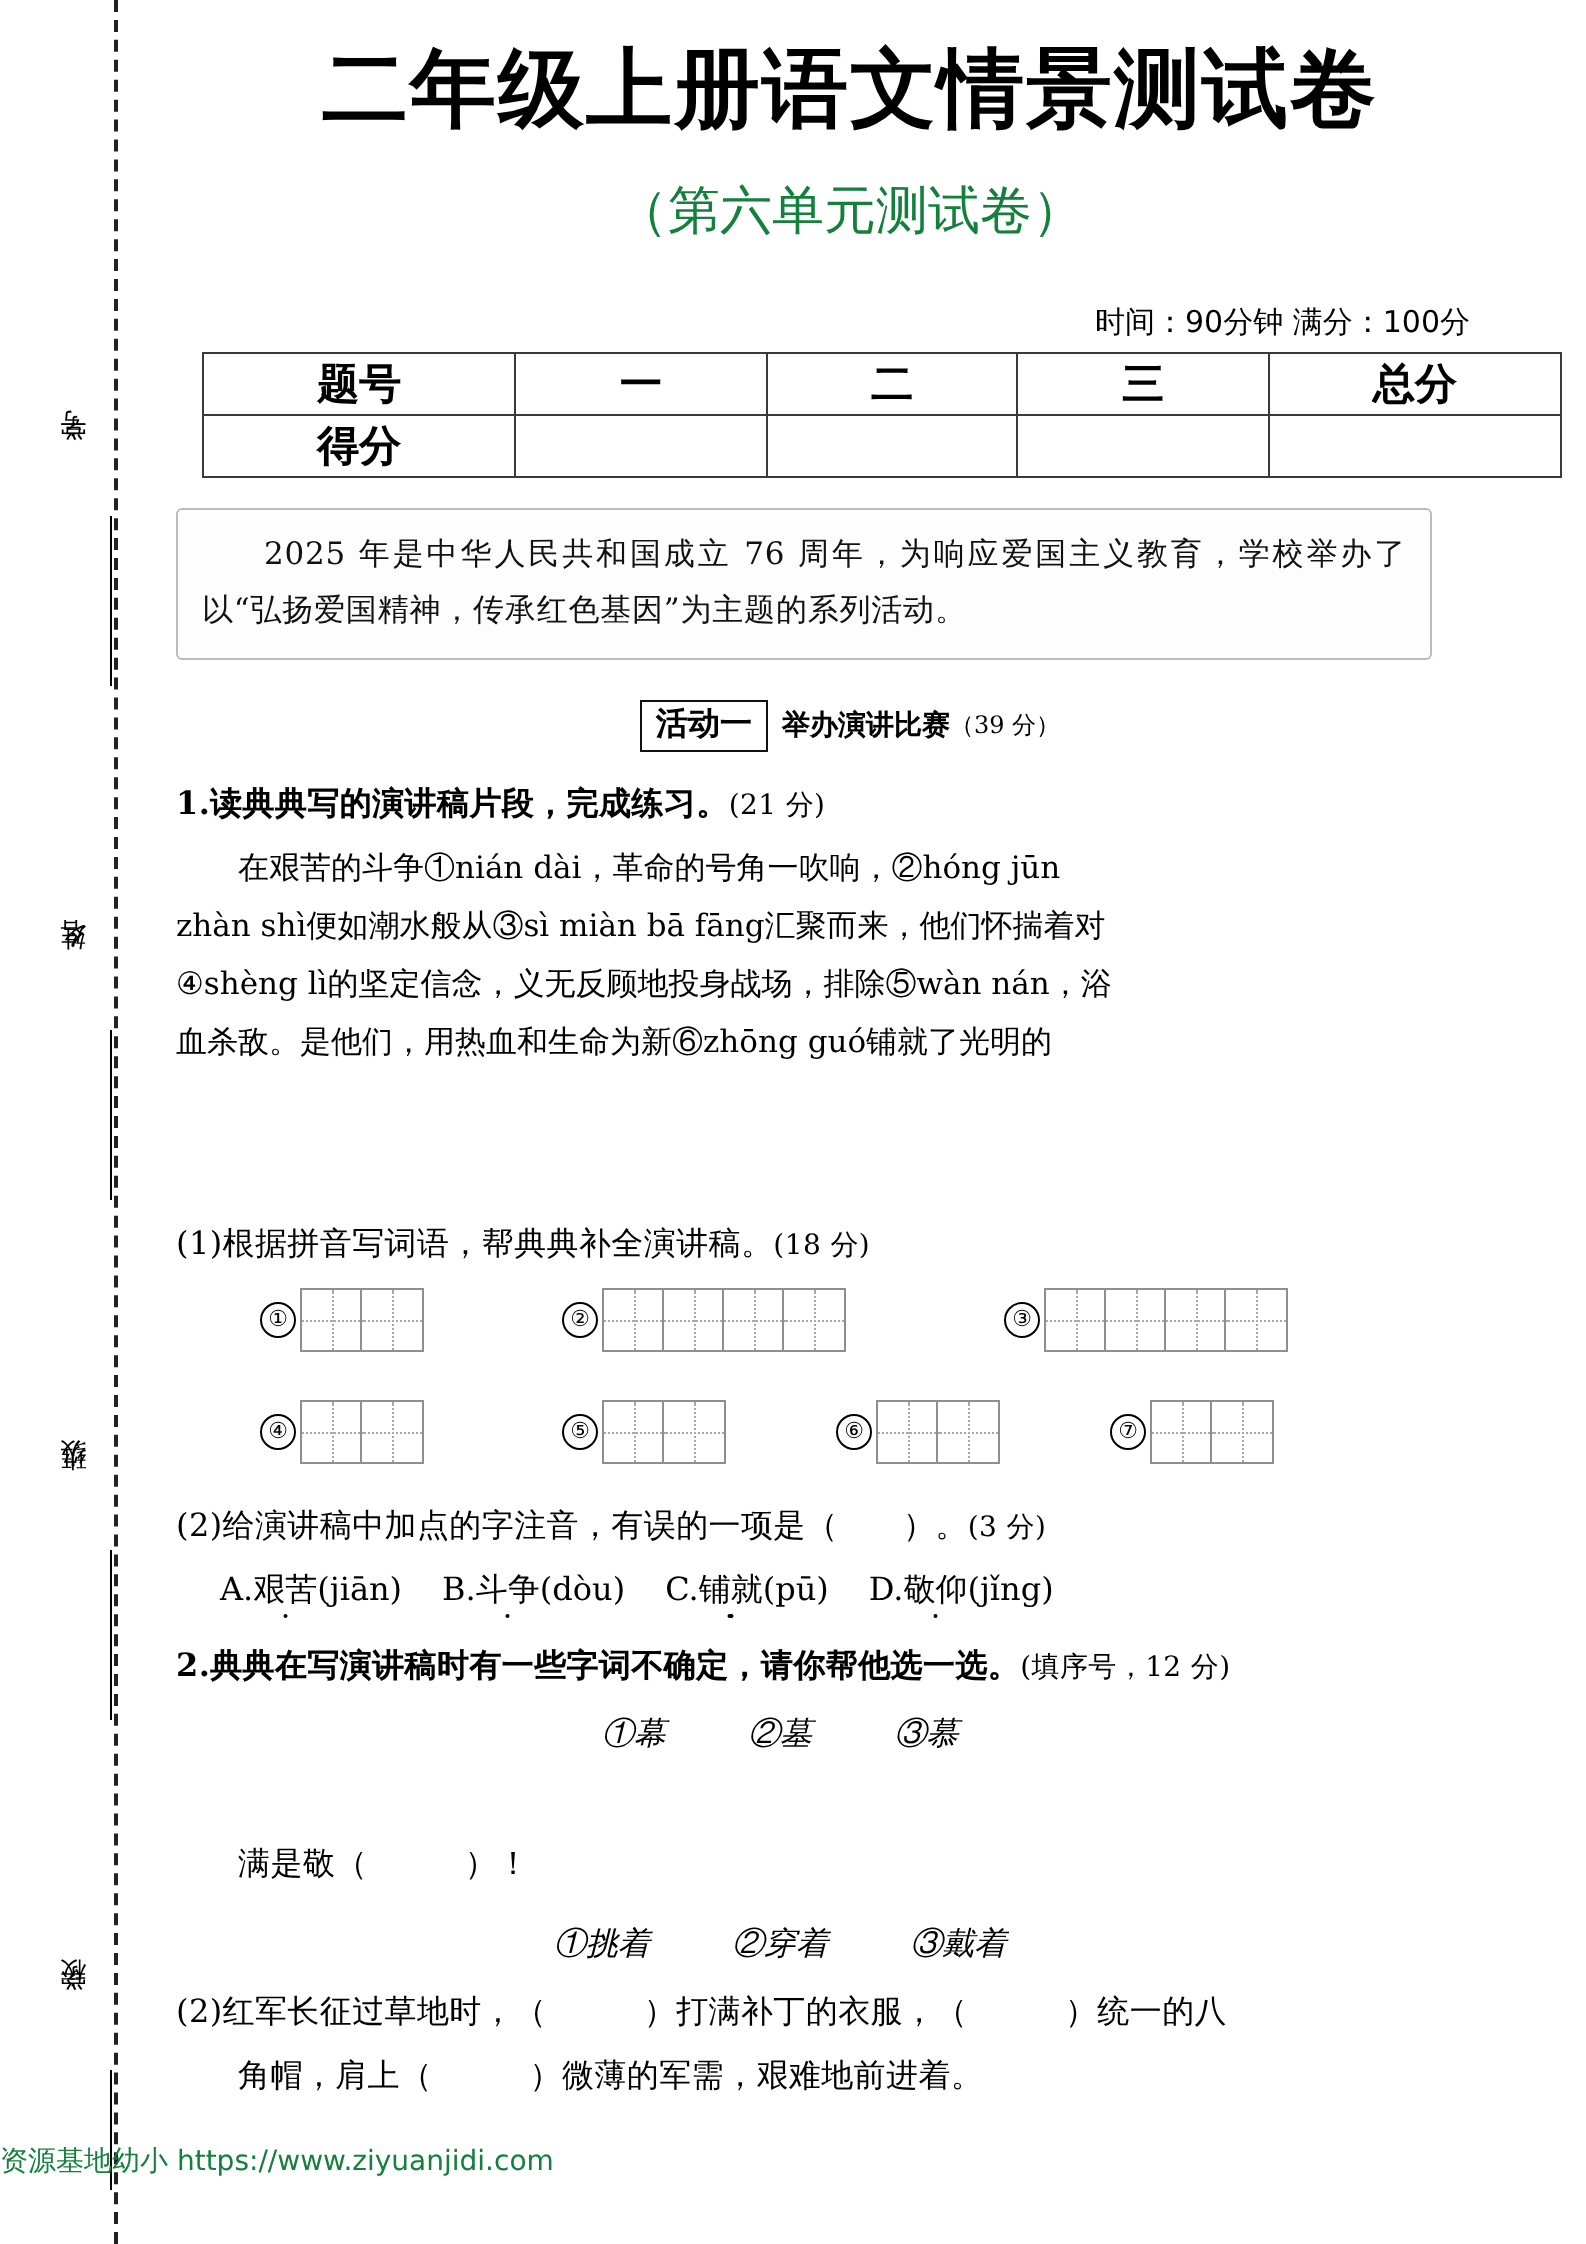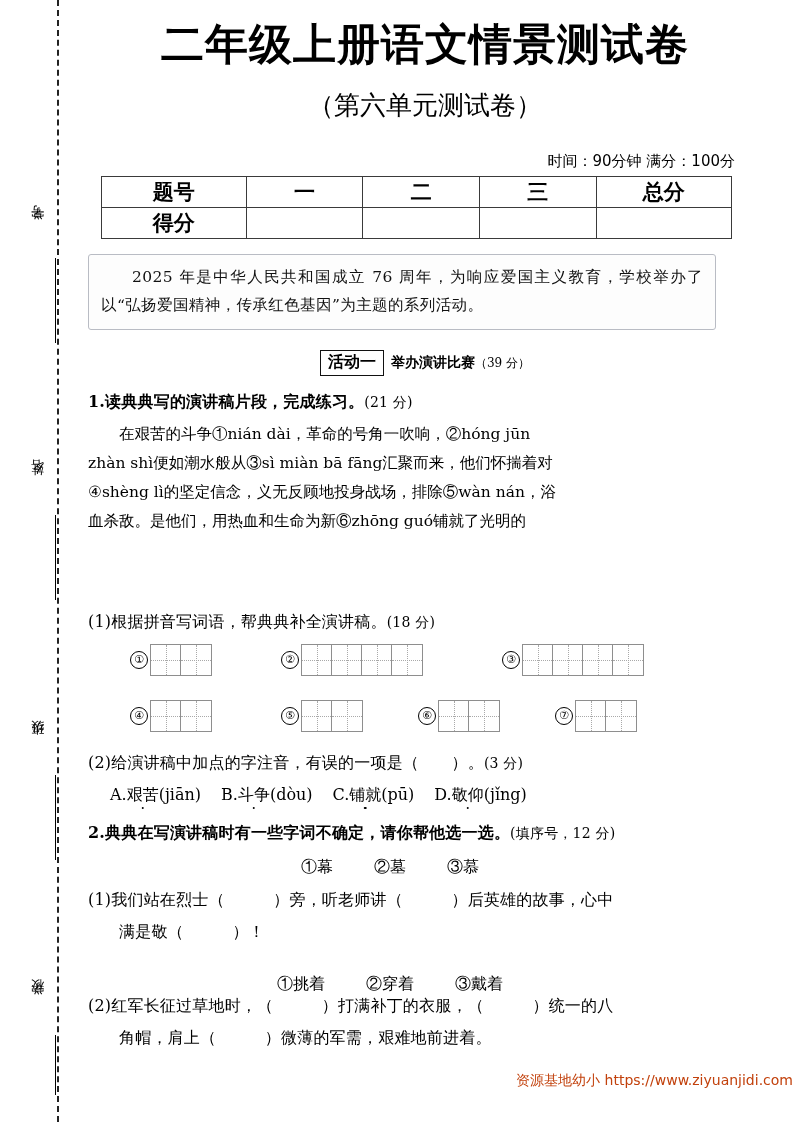--- a/index.html
+++ b/index.html
@@ -43,37 +43,37 @@
     font-weight:700;
     letter-spacing:1px;
     font-family:"DejaVu Sans","Liberation Sans",sans-serif;
     color:#000;
   }
   .subtitle{
     position:absolute;left:57px;right:0;top:88px;
     text-align:center;
     font-size:26px;
     font-family:"DejaVu Serif","Liberation Serif",serif;
-    color:#000000;
+    color:#15803d;
   }
 
   
   .timeline{
     position:absolute;right:58px;top:152px;
     font-size:15px;
     font-family:"DejaVu Sans","Liberation Sans",sans-serif;
     color:#000;
     white-space:nowrap;
   }
 
   
   .scoretable{
     position:absolute;left:101px;top:176px;
     border-collapse:collapse;
-    width:631px;
+    width:680px;
   }
   .scoretable td{
     border:1px solid #3a3a3a;
     height:28px;
     text-align:center;
     vertical-align:middle;
     font-size:21px;
     font-weight:700;
     font-family:"DejaVu Serif","Liberation Serif",serif;
     color:#000;
@@ -182,28 +182,28 @@
 
   
   .choices{
     position:absolute;left:88px;width:645px;
     font-size:16px;
     font-family:"DejaVu Serif","Liberation Serif",serif;
     color:#000;
   }
   .opt{display:inline-block;}
   .optrow-center{text-align:center;}
-  .optrow-center .opt{margin:0 18px;}
+  .optrow-center .opt{margin:0 18px;font-style:italic;}
 
   
   .watermark{
-    position:absolute;left:0;right:0;top:1072px;
-    text-align:right;
+    position:absolute;left:0;right:11px;top:1072px;
+    text-align:left;
     font-size:14px;
-    color:#c2410c;
+    color:#15803d;
     font-family:"DejaVu Sans","Liberation Sans",sans-serif;
   }
   .pagefoot{
     position:absolute;left:0;right:0;top:1093px;
     text-align:center;
     font-size:15px;
     font-weight:700;
     letter-spacing:6px;
     color:#222;
     font-family:"DejaVu Sans","Liberation Sans",sans-serif;
@@ -346,28 +346,25 @@
   <div class="qline" style="top:823px;">
     <span class="q-num">2.</span><span class="q-bold">典典在写演讲稿时有一些字词不确定，请你帮他选一选。</span><span class="pts">(填序号，12 分)</span>
   </div>
 
   <div class="choices optrow-center" style="top:857px;left:150px;width:480px;">
     <span class="opt">①幕</span>
     <span class="opt">②墓</span>
     <span class="opt">③慕</span>
   </div>
 
-  <div class="qline" style="top:890px;">
-    <span>(1)</span><span>我们站在烈士（　　　）旁，听老师讲（　　　）后英雄的故事，心中</span>
-  </div>
   <div class="qline" style="top:922px;left:119px;">
     <span>满是敬（　　　）！</span>
   </div>
 
-  <div class="choices optrow-center" style="top:962px;left:150px;width:480px;margin-top:12px;">
+  <div class="choices optrow-center" style="top:962px;left:150px;width:480px;">
     <span class="opt">①挑着</span>
     <span class="opt">②穿着</span>
     <span class="opt">③戴着</span>
   </div>
 
   <div class="qline" style="top:996px;">
     <span>(2)</span><span>红军长征过草地时，（　　　）打满补丁的衣服，（　　　）统一的八</span>
   </div>
   <div class="qline" style="top:1028px;left:119px;">
     <span>角帽，肩上（　　　）微薄的军需，艰难地前进着。</span>

